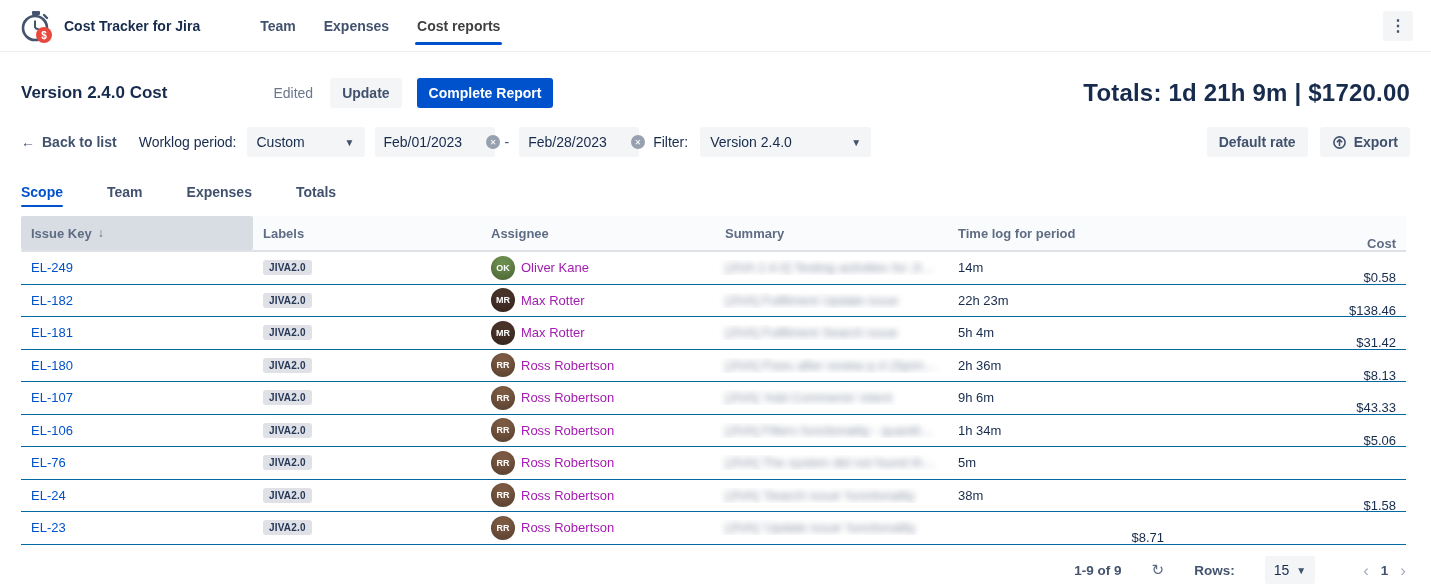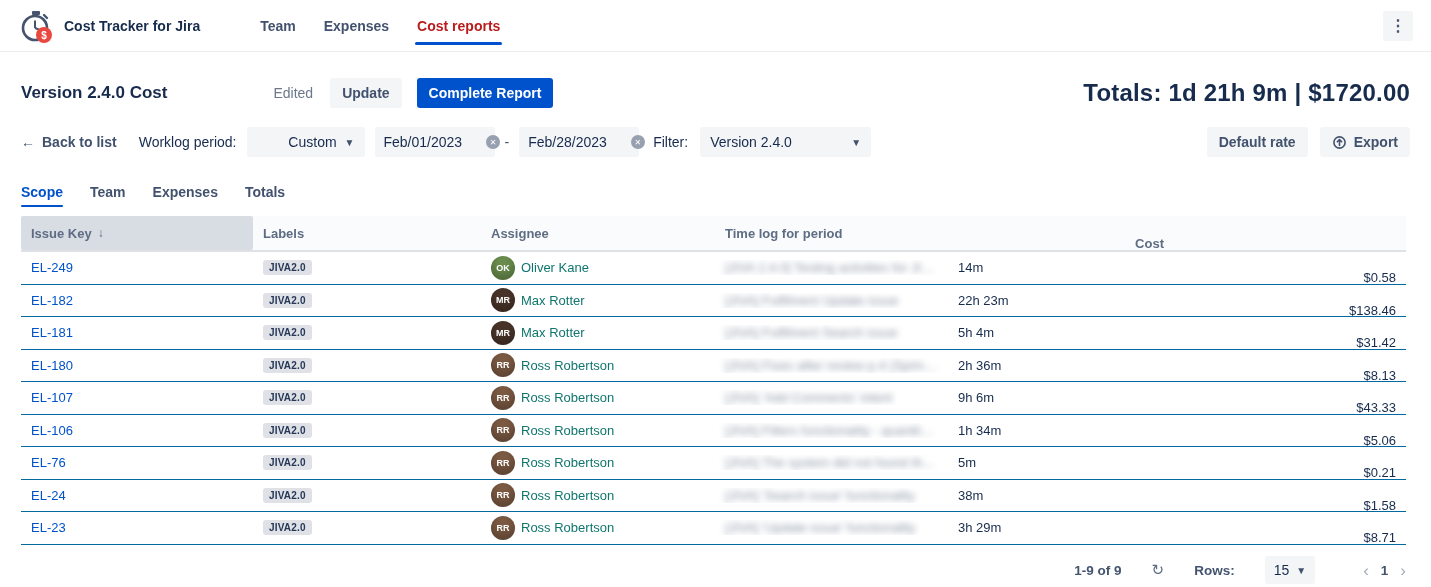--- a/index.html
+++ b/index.html
@@ -7,21 +7,21 @@
     font-family:"Liberation Sans", sans-serif; color:#172B4D; font-size:14px; }
 
   
   .topbar { height:52px; display:flex; align-items:center; padding:0 18px;
     border-bottom:1px solid #EBECF0; position:relative; }
   .brand { display:flex; align-items:center; gap:10px; }
   .brand-title { font-weight:700; font-size:14px; color:#172B4D; }
   .topnav { display:flex; align-items:center; margin-left:46px; height:100%; }
   .topnav a { display:flex; align-items:center; height:100%; padding:0 14px;
     font-weight:700; font-size:14px; color:#42526E; text-decoration:none; position:relative; cursor:pointer; }
-  .topnav a.active { color:#b91c1c; }
+  .topnav a.active { color:#404040; }
   .topnav a.active::after { content:""; position:absolute; left:12px; right:12px; bottom:6px;
     height:3px; background:#0052CC; border-radius:2px; }
   .kebab-btn { margin-left:auto; width:30px; height:30px; border:none; border-radius:3px;
     background:#F4F5F7; color:#42526E; font-size:16px; font-weight:700; cursor:pointer; line-height:1; }
 
   
   main { padding:0 21px 0 21px; }
   .report-row { display:flex; align-items:center; margin-top:24px; height:34px; }
   .report-title { font-size:17px; font-weight:700; color:#172B4D; }
   .edited { margin-left:106px; color:#6B778C; font-size:14px; }
@@ -33,32 +33,32 @@
   .totals { margin-left:auto; font-size:24px; font-weight:700; color:#172B4D; letter-spacing:.2px; }
 
   
   .filter-row { display:flex; align-items:center; margin-top:16px; height:32px; gap:10px; }
   .back-btn { display:flex; align-items:center; gap:7px; background:transparent; border:none;
     font-weight:700; color:#42526E; font-size:14px; cursor:pointer; padding:6px 8px 6px 0; font-family:inherit; }
   .flabel { color:#172B4D; font-size:14px; margin-left:4px; }
   .dropdown { display:flex; align-items:center; gap:8px; background:#F4F5F7; border-radius:3px;
     padding:7px 10px; font-size:14px; color:#172B4D; cursor:pointer; border:none; font-family:inherit; }
   .chev { font-size:10px; color:#42526E; }
-  .period-dd { width:118px; justify-content:flex-end; }
+  .period-dd { width:118px; justify-content:space-between; }
   .datefield { display:flex; align-items:center; justify-content:space-between; gap:24px;
     background:#F4F5F7; border-radius:3px; padding:7px 9px; width:120px; font-size:14px; cursor:text; }
   .clear-ic { width:14px; height:14px; border-radius:50%; background:#97A0AF; color:#fff;
     font-size:8px; display:flex; align-items:center; justify-content:center; cursor:pointer; flex:none; }
   .date-sep { color:#42526E; }
   .filter-dd { width:171px; justify-content:space-between; margin-left:2px; }
   .filter-right { margin-left:auto; display:flex; align-items:center; gap:12px; }
   .export-btn { display:flex; align-items:center; gap:7px; }
 
   
-  .subtabs { display:flex; align-items:center; gap:27px; margin-top:24px; height:26px; }
+  .subtabs { display:flex; align-items:center; gap:44px; margin-top:24px; height:26px; }
   .subtabs a { font-weight:700; font-size:14px; color:#42526E; text-decoration:none;
     position:relative; cursor:pointer; padding-bottom:7px; }
   .subtabs a.active { color:#0052CC; }
   .subtabs a.active::after { content:""; position:absolute; left:0; right:0; bottom:0;
     height:2px; background:#0052CC; border-radius:1px; }
 
   
   .grid-table { margin-top:8px; width:1385px; }
   .trow { display:grid; grid-template-columns:232px 228px 234px 233px 226px 1fr;
     align-items:center; border-bottom:1px solid #0369a1; }
@@ -69,21 +69,21 @@
   .cell.num { justify-content:flex-end; text-align:right;margin-top:20px; }
   .sorted-col { background:#D8DCE3; height:100%; border-radius:2px; }
   .sort-arrow { font-size:12px; color:#5E6C84; }
   .tbody .trow { height:32.5px; }
   .issue-link { color:#0052CC; text-decoration:none; font-size:13px; cursor:pointer; }
   .badge { background:#DFE1E6; color:#253858; font-size:10px; font-weight:700;
     padding:2px 6px; border-radius:3px; letter-spacing:.2px; }
   .avatar { width:24px; height:24px; border-radius:50%; color:#fff; font-size:9px; font-weight:700;
     display:flex; align-items:center; justify-content:center; flex:none;
     box-shadow: inset 0 -6px 10px rgba(0,0,0,.25); }
-  .assignee-name { color:#0f766e; font-size:13px; }
+  .assignee-name { color:#a21caf; font-size:13px; }
   .summary-blur { filter:blur(3px); color:#8993A4; user-select:none; overflow:hidden;
     text-overflow:ellipsis; white-space:nowrap; max-width:220px; }
   .timecell, .costcell { color:#172B4D; }
 
   
   .table-footer { display:flex; align-items:center; justify-content:flex-end; gap:30px;
     margin-top:9px; height:34px; padding-right:4px; border-bottom:1px solid #EBECF0; }
   .range-text { color:#44546F; font-weight:600; font-size:13.5px; }
   .refresh-ic { color:#5E6C84; font-size:15px; cursor:pointer; }
   .rows-label { color:#44546F; font-weight:600; font-size:13.5px; }
@@ -179,20 +179,23 @@
         <span>Issue Key</span>
         <span class="sort-arrow">↓</span>
       </div>
       <div class="cell">
           <span>Labels</span>
         </div>
       <div class="cell">
           <span>Assignee</span>
         </div>
       <div class="cell">
+          <span>Summary</span>
+        </div>
+      <div class="cell">
           <span>Time log for period</span>
         </div>
       <div class="cell num">
           <span>Cost</span>
         </div>
     </div>
     <div class="tbody">
   <div class="trow">
     <div class="cell">
       <a class="issue-link">EL-249</a>
@@ -335,23 +338,20 @@
     <div class="cell">
       <span class="avatar" style="background: rgb(124, 90, 67);">RR</span>
       <span class="assignee-name">Ross Robertson</span>
     </div>
     <div class="cell">
       <span class="summary-blur">[JIVA] The system did not found the pr...</span>
     </div>
     <div class="cell timecell">
       <span>5m</span>
     </div>
-    <div class="cell num costcell">
-      <span>$0.21</span>
-    </div>
   </div>
 
   <div class="trow">
     <div class="cell">
       <a class="issue-link">EL-24</a>
     </div>
     <div class="cell">
       <span class="badge">JIVA2.0</span>
     </div>
     <div class="cell">
@@ -375,23 +375,20 @@
     </div>
     <div class="cell">
       <span class="badge">JIVA2.0</span>
     </div>
     <div class="cell">
       <span class="avatar" style="background: rgb(124, 90, 67);">RR</span>
       <span class="assignee-name">Ross Robertson</span>
     </div>
     <div class="cell">
       <span class="summary-blur">[JIVA] 'Update issue' functionality</span>
-    </div>
-    <div class="cell timecell">
-      <span>3h 29m</span>
     </div>
     <div class="cell num costcell">
       <span>$8.71</span>
     </div>
   </div>
 </div>
   </div>
 
   <div class="table-footer">
     <span class="range-text">1-9 of 9</span>

